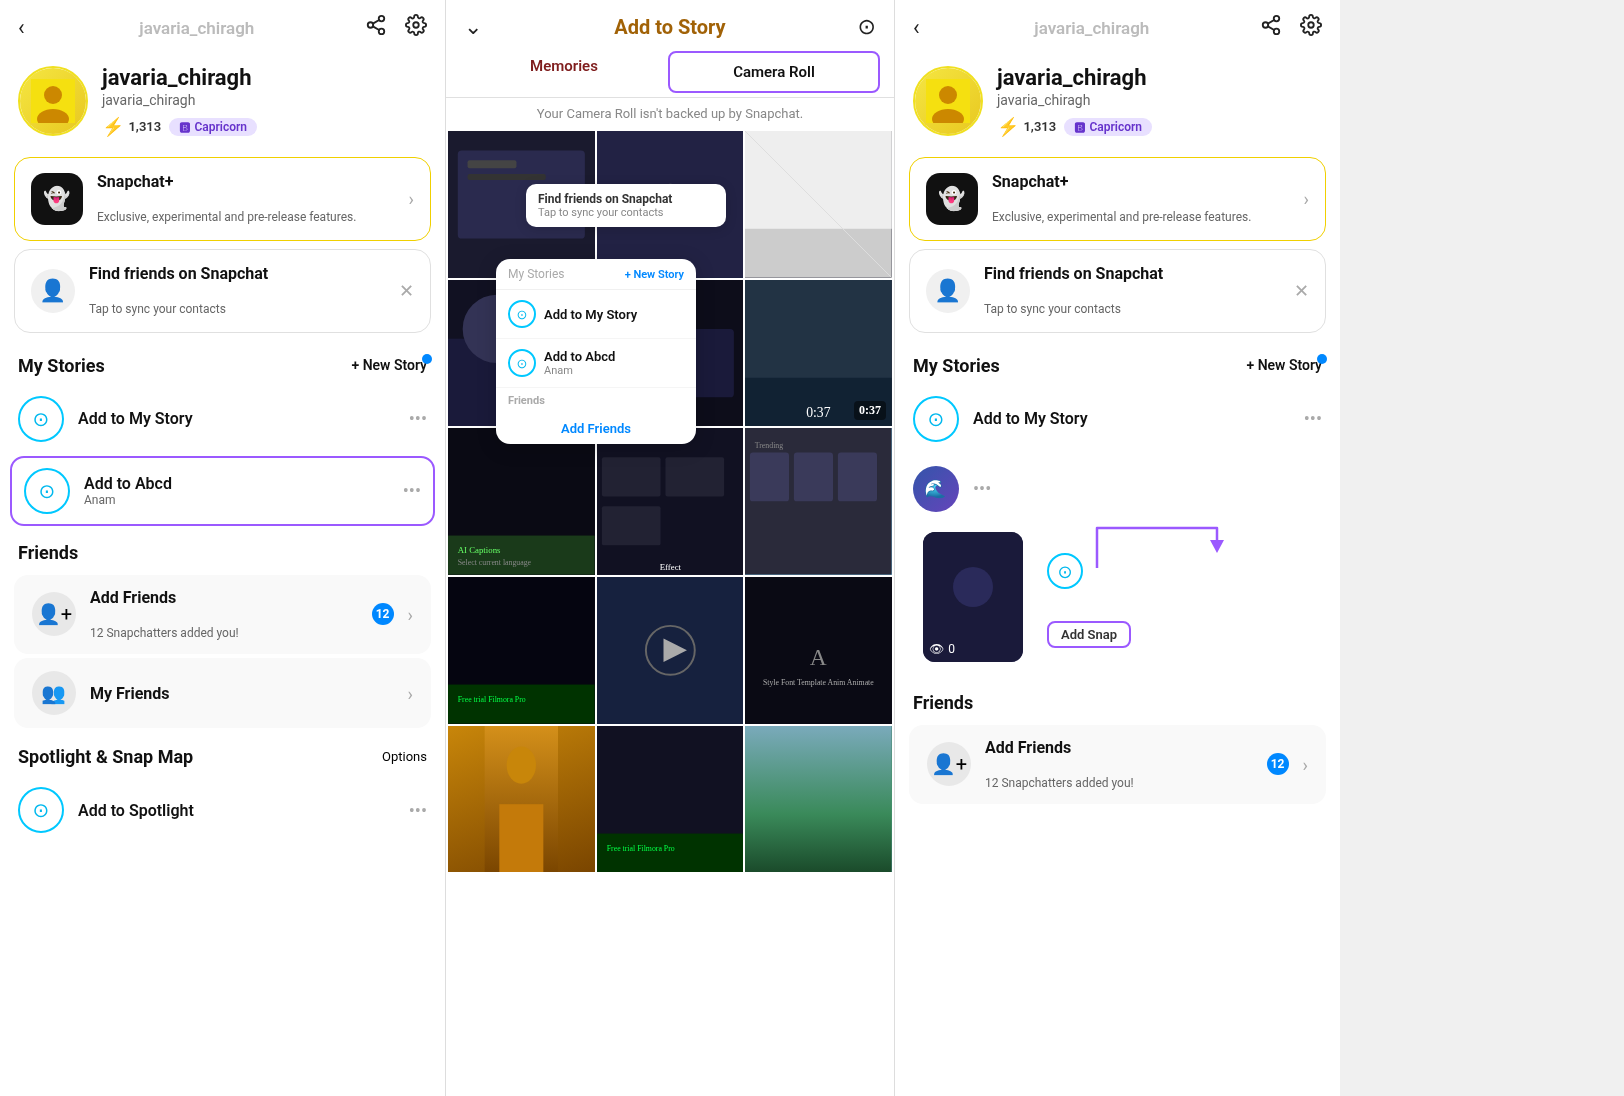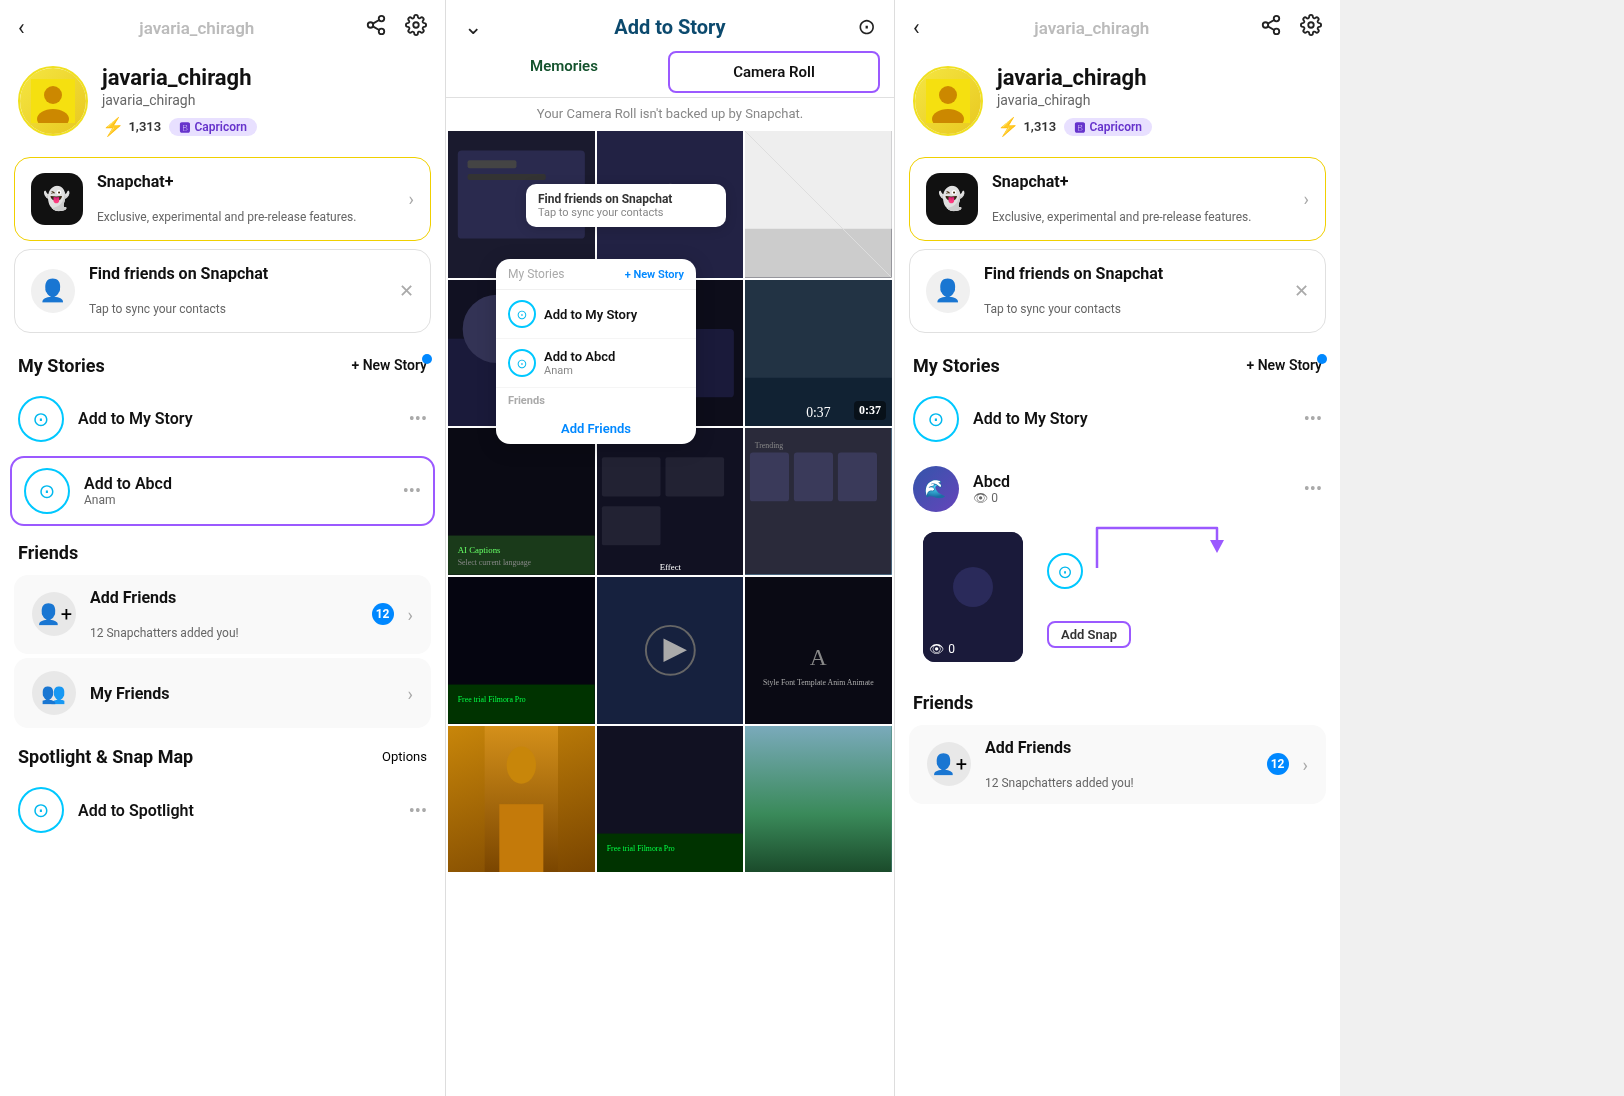--- a/index.html
+++ b/index.html
@@ -336,41 +336,41 @@
     .mid-chevron {
       font-size: 22px;
       color: #222;
       cursor: pointer;
     }
     .mid-title {
       flex: 1;
       text-align: center;
       font-size: 20px;
       font-weight: 700;
-      color: #0c4a6e;
+      color: #a16207;
     }
     .mid-camera {
       font-size: 22px;
       color: #222;
       cursor: pointer;
     }
 
     .mid-tabs {
       display: flex;
       padding: 0 14px;
       gap: 0;
       border-bottom: 1px solid #e0e0e0;
     }
     .mid-tab {
       flex: 1;
       text-align: center;
       padding: 10px 0;
       font-size: 15px;
       font-weight: 600;
-      color: #14532d;
+      color: #7f1d1d;
       cursor: pointer;
       position: relative;
     }
     .mid-tab.active {
       color: #111;
       border: 2.5px solid #9b59ff;
       border-radius: 8px;
       margin: 4px 0;
     }
 
@@ -973,26 +973,20 @@
     <div class="story-info">
       <div class="story-name">Add to My Story</div>
     </div>
     <span class="story-dots">•••</span>
   </div>
 
   <div class="story-item">
     <div class="story-avatar" style="background:linear-gradient(135deg,#3355aa,#6644bb);">
       <span style="font-size:18px;">🌊</span>
     </div>
-    <div class="story-info">
-      <div class="story-name">Abcd</div>
-      <div class="story-sub">
-        <span>👁 </span><span>0</span>
-      </div>
-    </div>
     <span class="story-dots">•••</span>
   </div>
 
   <div style="display:flex; align-items:center; padding: 8px 14px; gap:10px;">
     <div class="story-thumb">
       <svg width="100" height="130" viewBox="0 0 100 130">
         <rect width="100" height="130" fill="#1a1a3a"></rect>
         <circle cx="50" cy="55" r="20" fill="#2a2a5a"></circle>
       </svg>
       <div class="story-thumb-overlay">

